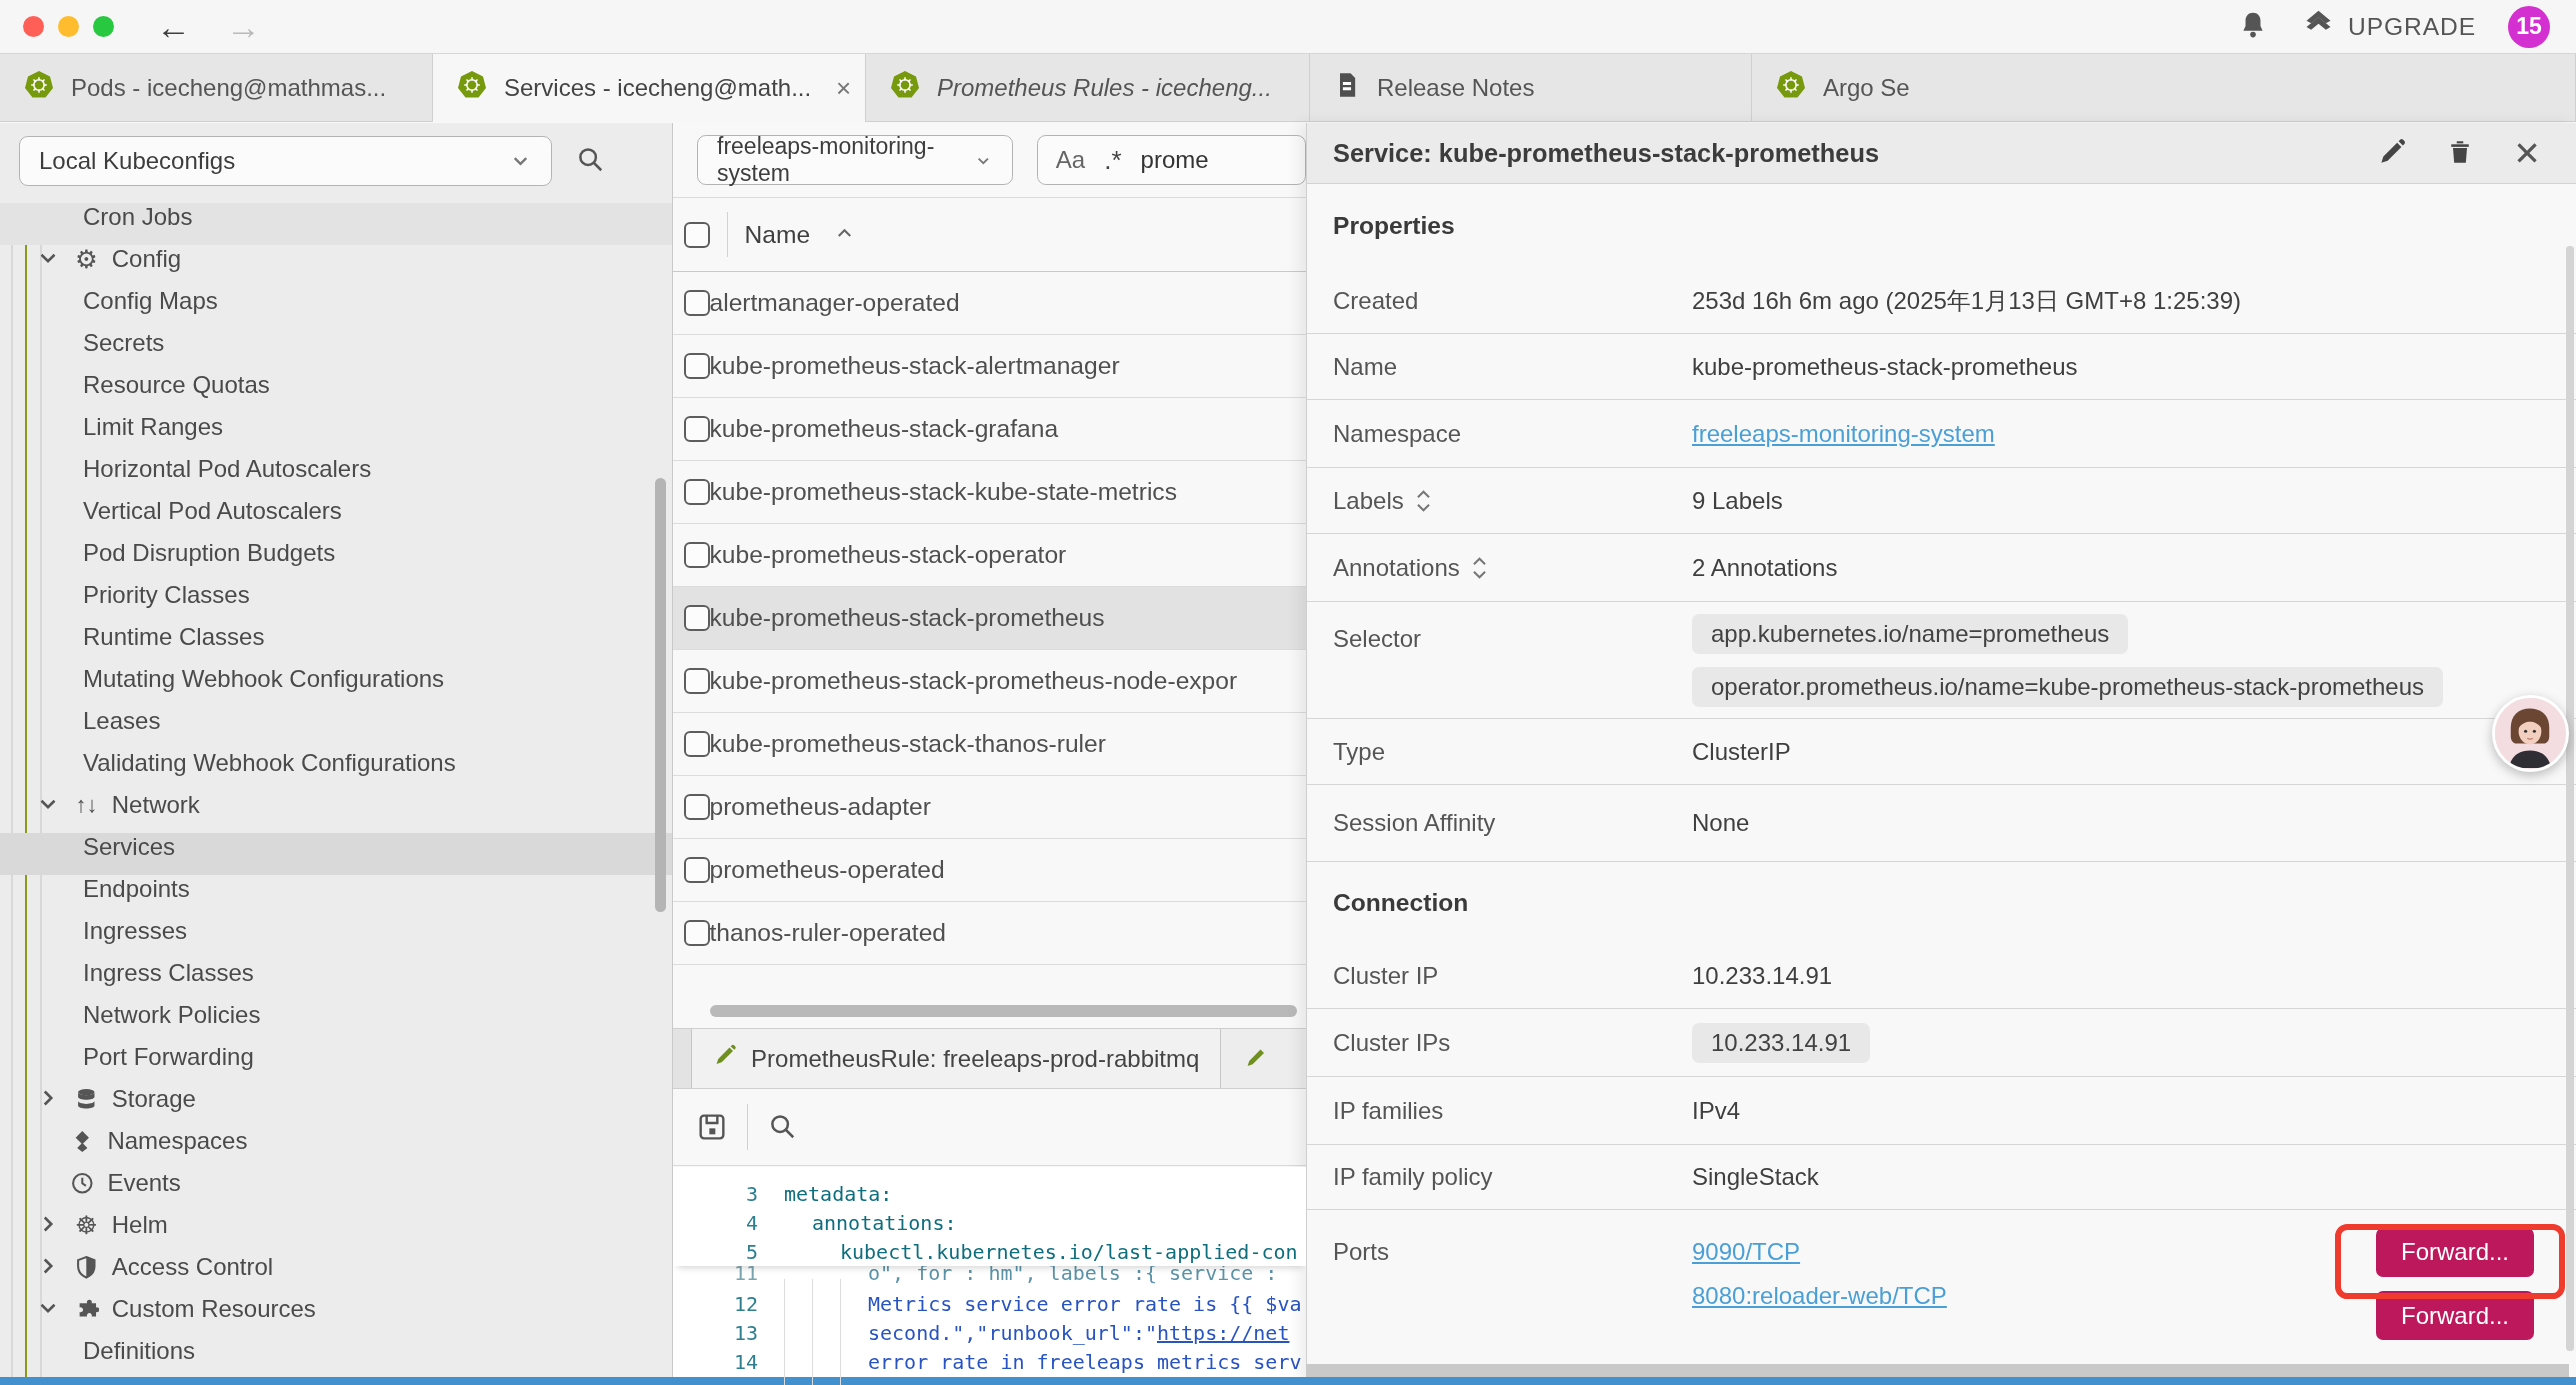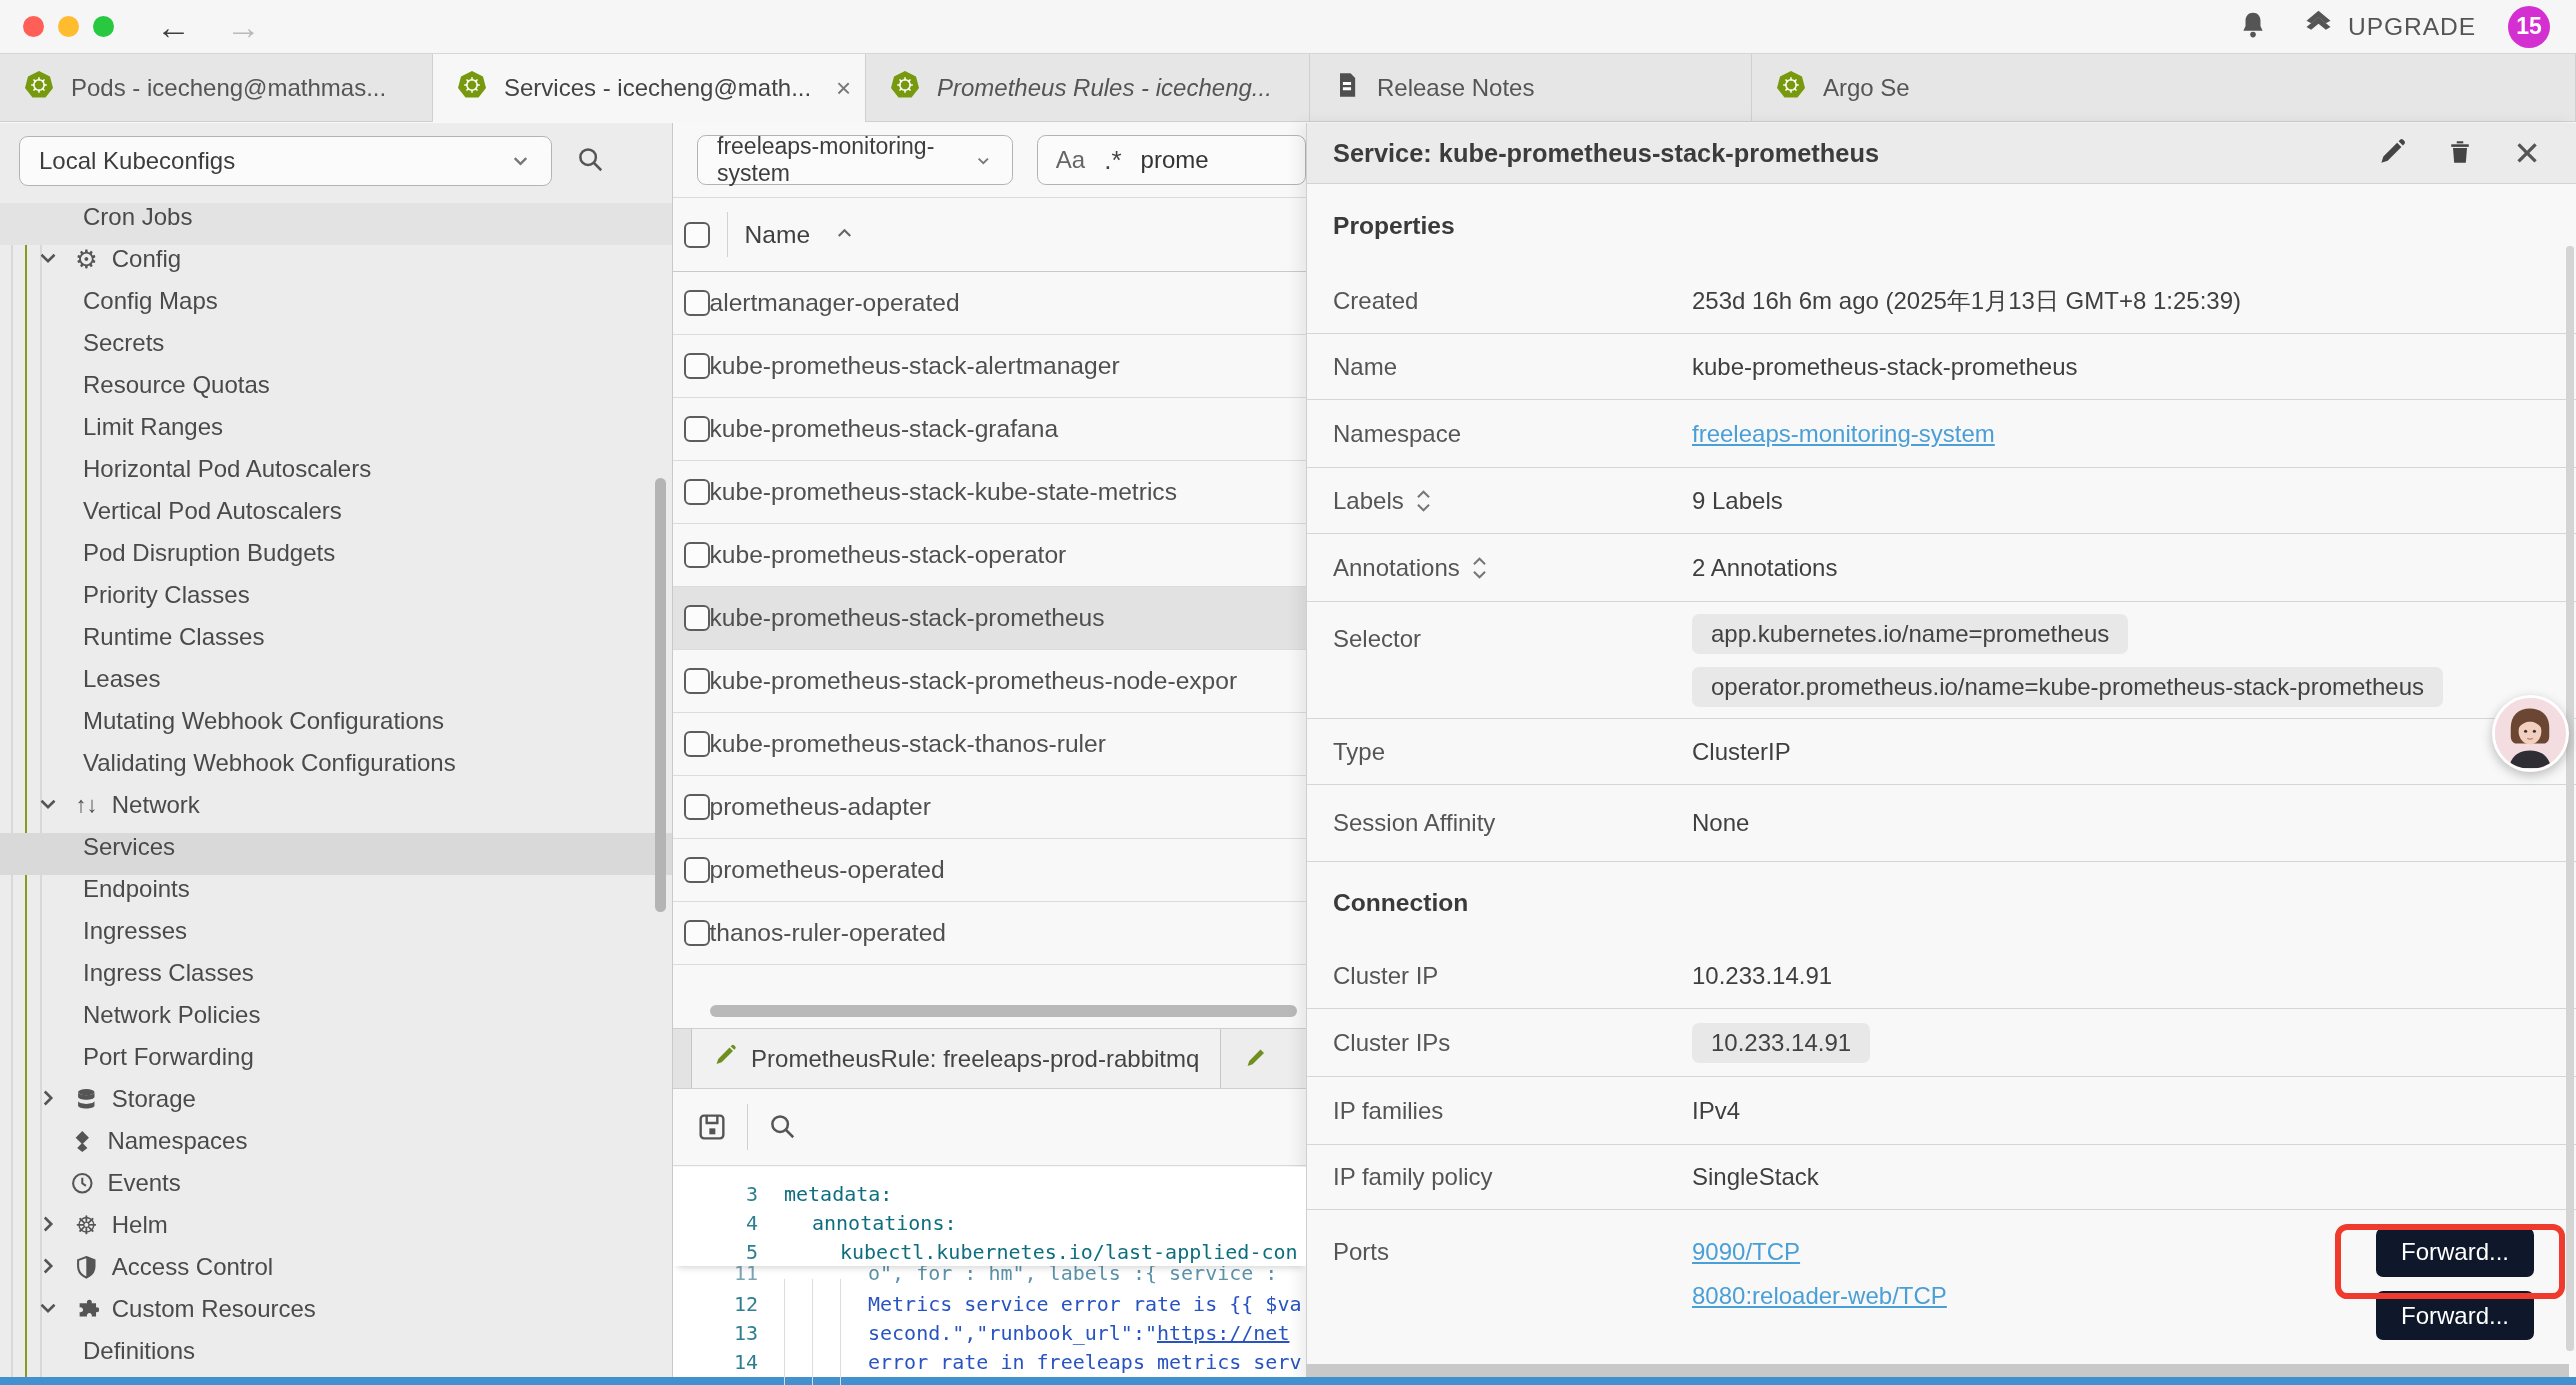--- a/index.html
+++ b/index.html
@@ -102,21 +102,21 @@
   .dtitle{margin-left:26px;font-size:25.4px;font-weight:bold;color:#3c3c3c}
   .dhead-icons{margin-left:auto;display:flex;align-items:center;gap:39px;margin-right:35px}
   .dhead-icons .x{font-size:33px;color:#555;line-height:33px}
   .dsection{padding-left:26px;font-size:24.6px;font-weight:bold;color:#3a3a3a;display:flex;align-items:center}
   .drow{display:flex;align-items:center;border-bottom:1.8px solid #d6d6d6;padding-left:26px;position:relative}
   .dlabel{width:359px;flex:0 0 359px;font-size:24px;color:#555;display:flex;align-items:center;gap:10.5px}
   .dvalue{font-size:24px;color:#3f3f3f}
   .chip{background:#e8e8e8;border-radius:7px;padding:6px 19px;font-size:24px;color:#424242;
         display:inline-block;white-space:nowrap}
   .link{color:#4a9fd6;text-decoration:underline}
-  .fwd-btn{position:absolute;right:42px;width:158px;height:49px;background:#0f172a;border:none;
+  .fwd-btn{position:absolute;right:42px;width:158px;height:49px;background:#be185d;border:none;
            border-radius:7px;color:#fff;font-size:24px;font-family:"Liberation Sans",sans-serif}
   .r-thumb{position:absolute;right:1.8px;top:123px;width:8px;height:1105px;background:#d4d4d4;border-radius:3.5px}
   .rh-bar{position:absolute;left:1306px;top:1364px;width:1263px;height:13px;background:#c9c9c9}
   .bluebar{position:absolute;left:0;top:1377px;width:2576px;height:8px;background:#4390ce}
   
   .redbox{position:absolute;left:2335px;top:1224px;width:230px;height:75px;border:6.1px solid #ee3b2e;
           border-radius:12.3px;z-index:6}
   .avatar{position:absolute;left:2492px;top:695px;width:77px;height:77px;border-radius:50%;
           background:#f3dde0;border:3.5px solid #fff;box-shadow:0 3.5px 10.5px rgba(0,0,0,.25);
           overflow:hidden;z-index:6}
@@ -258,24 +258,24 @@
       <div class="ti d1">
           <span class="tl">Pod Disruption Budgets</span>
         </div>
       <div class="ti d1">
           <span class="tl">Priority Classes</span>
         </div>
       <div class="ti d1">
           <span class="tl">Runtime Classes</span>
         </div>
       <div class="ti d1">
+          <span class="tl">Mutating Webhook Configurations</span>
+        </div>
+      <div class="ti d1">
           <span class="tl">Leases</span>
-        </div>
-      <div class="ti d1">
-          <span class="tl">Mutating Webhook Configurations</span>
         </div>
       <div class="ti d1">
           <span class="tl">Validating Webhook Configurations</span>
         </div>
       <div class="ti g">
         <svg class="ch" viewBox="0 0 24 24" fill="none" stroke="#555" stroke-width="2.4">
             <path d="M6 9l6 6 6-6"></path>
           </svg>
         <span class="ic" style="font-size:22px">↑↓</span>
         <span class="tl">Network</span>

